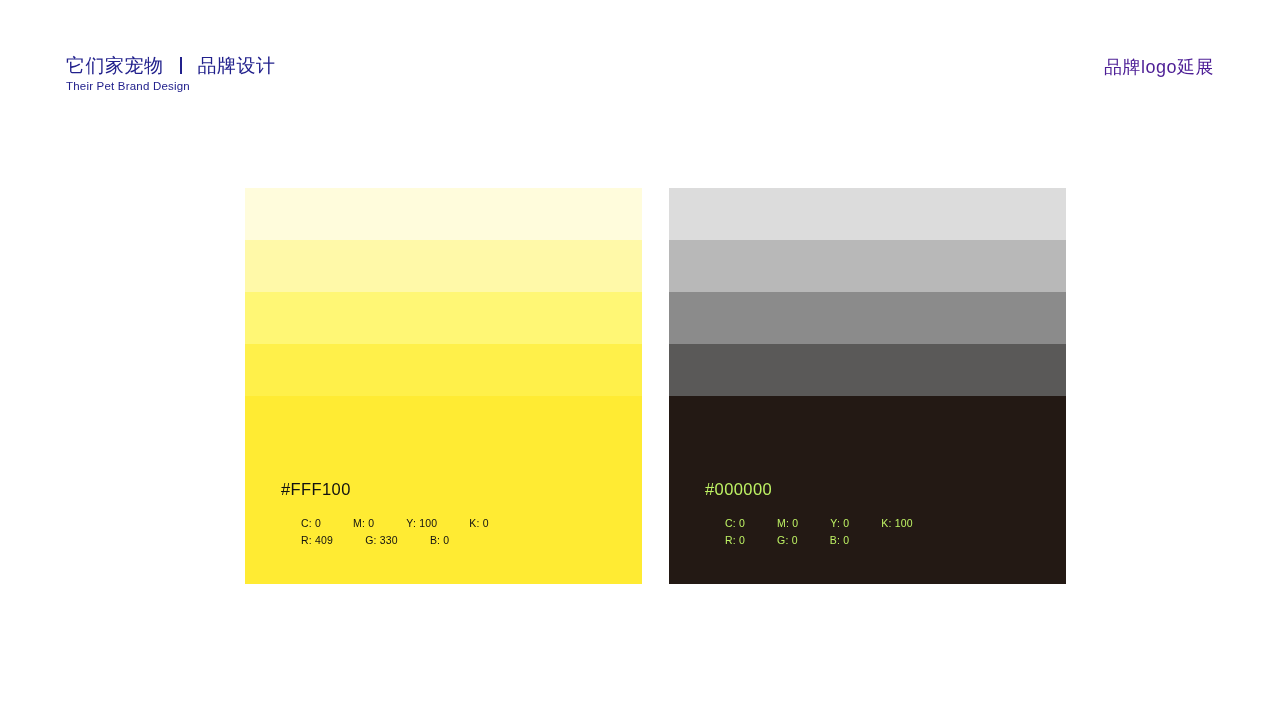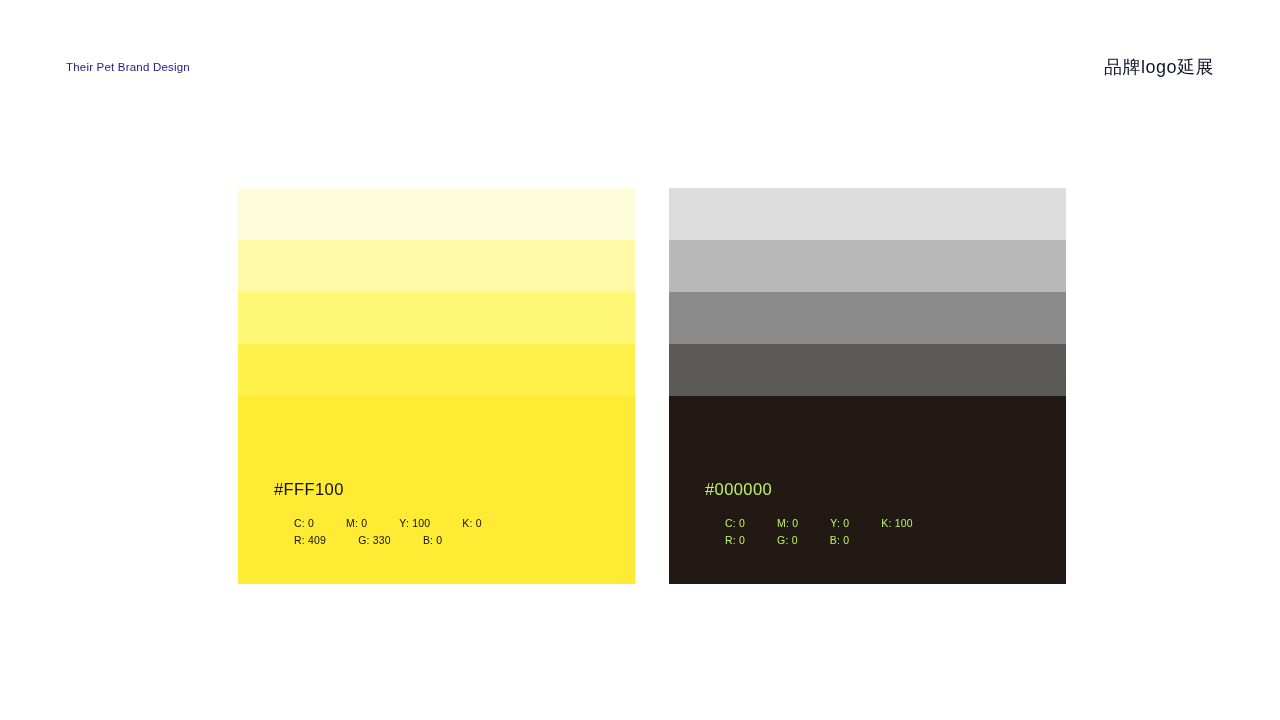--- a/index.html
+++ b/index.html
@@ -76,21 +76,21 @@
     height: 396px;
   }
   .swatch-column {
     position: absolute;
     top: 0;
     width: 397px;
     height: 396px;
     display: flex;
     flex-direction: column;
   }
-  .swatch-column.left  { left: 1px; padding-left: 40px; }
+  .swatch-column.left  { left: 8px; padding-left: 40px; }
   .swatch-column.right { left: 472px; }
 
   .tint-band {
     width: 100%;
     height: 52px;
     flex: none;
   }
   .main-band {
     width: 100%;
     flex: 1 1 auto;
@@ -118,24 +118,29 @@
   .band-values span.pair:last-child { margin-right: 0; }
   .ink-dark  { color: #111111; }
   .ink-light { color: #bef264; }
 </style>
 </head>
 <body>
 
 <div class="header">
 
   <div class="header-left">
+    <div class="brand-title-row">
+      <span class="brand-title-cn" style="color: rgb(33, 32, 140);">它们家宠物</span>
+      <span class="brand-sep" style="background-color: rgb(33, 32, 140);"></span>
+      <span class="brand-title-cn" style="color: rgb(33, 32, 140);">品牌设计</span>
+    </div>
     <div class="brand-subtitle" style="color: rgb(33, 32, 140);">Their Pet Brand Design</div>
   </div>
 
-  <div class="header-right" style="color: #0f172a;">品牌logo延展</div>
+  <div class="header-right" style="color: #4c1d95;">品牌logo延展</div>
 </div>
 
 <div class="palette-area">
 
   <div class="swatch-column left">
     <div class="tint-band" style="background-color: rgb(255, 252, 220);"></div>
     <div class="tint-band" style="background-color: rgb(255, 249, 168);"></div>
     <div class="tint-band" style="background-color: rgb(255, 247, 117);"></div>
     <div class="tint-band" style="background-color: rgb(255, 240, 74);"></div>
     <div class="main-band" style="background-color: rgb(255, 235, 51);">

